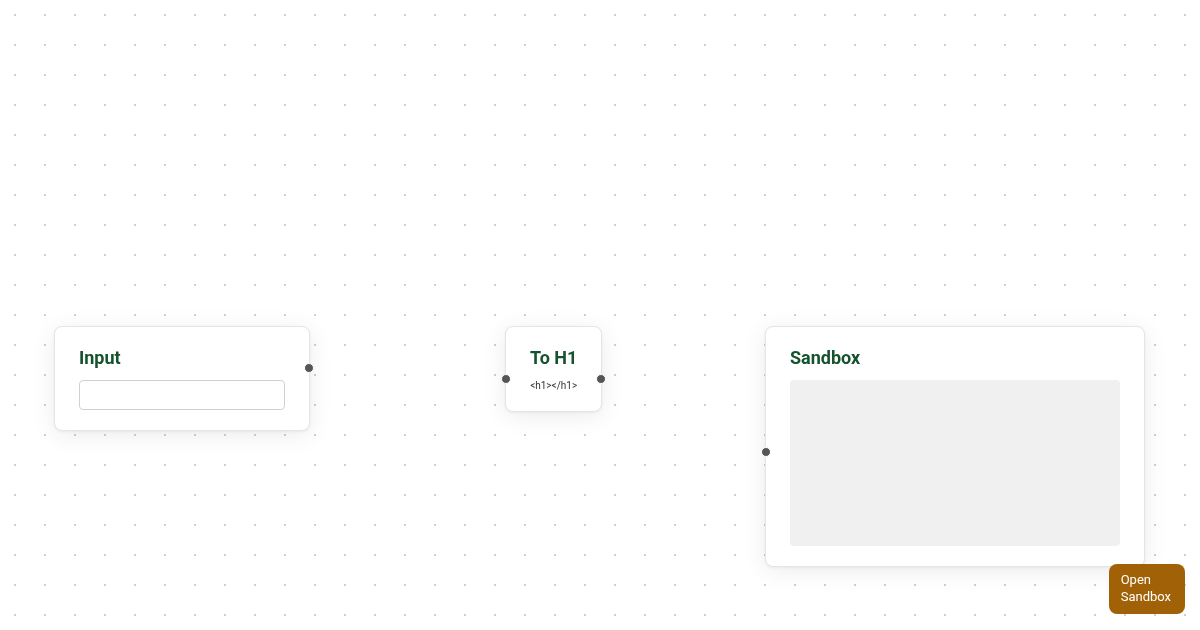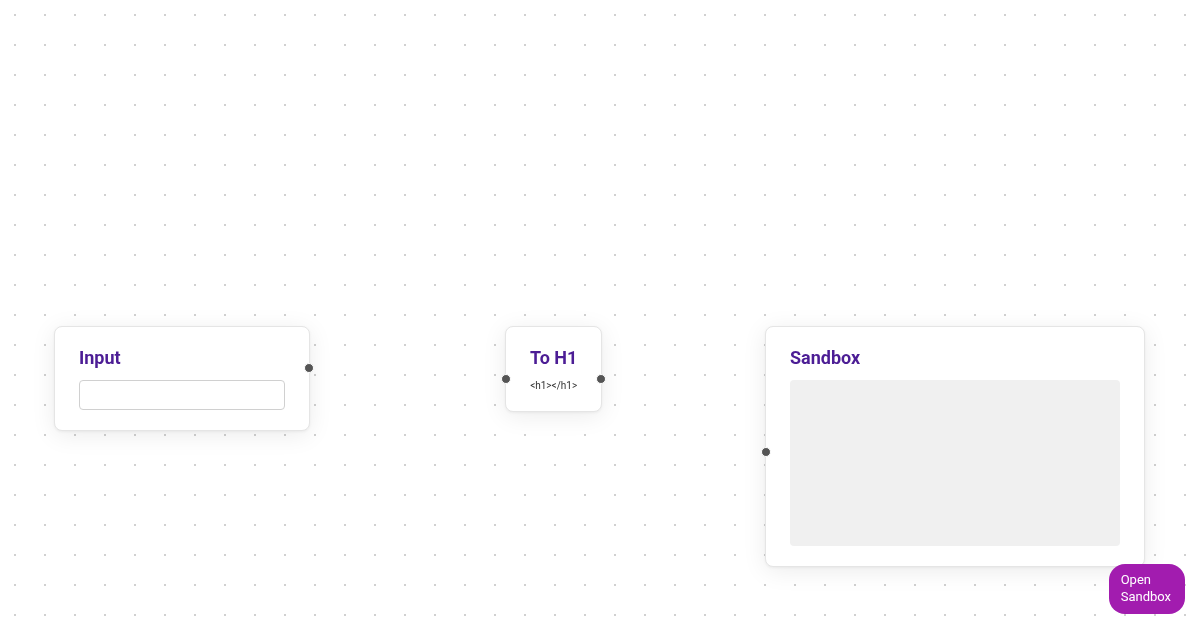--- a/index.html
+++ b/index.html
@@ -30,21 +30,21 @@
       background: #ffffff;
       border: 1px solid #e5e5e5;
       border-radius: 8px;
       padding: 20px 24px;
       box-shadow: 0 4px 24px rgba(0,0,0,0.08), 0 1px 3px rgba(0,0,0,0.05);
     }
     
     .node-title {
       font-weight: 700;
       font-size: 18px;
-      color: #4c1d95;
+      color: #14532d;
       margin-bottom: 12px;
     }
     
     .node-input .text-field {
       width: 206px;
       height: 30px;
       border: 1px solid #d0d0d0;
       border-radius: 4px;
       background: #ffffff;
       padding: 4px 8px;
@@ -86,26 +86,26 @@
     }
     
     .handle-left {
       left: -5px;
     }
     
     .sandbox-btn {
       position: absolute;
       right: 15px;
       bottom: 16px;
-      background: #a21caf;
+      background: #a16207;
       color: #ffffff;
       padding: 8px 14px 8px 12px;
       font-size: 13px;
       line-height: 1.3;
-      border-radius: 16px;
+      border-radius: 8px;
       cursor: pointer;
       border: none;
       text-align: left;
       font-family: inherit;
     }
   </style>
 </head>
 <body>
 
 <div class="canvas">

